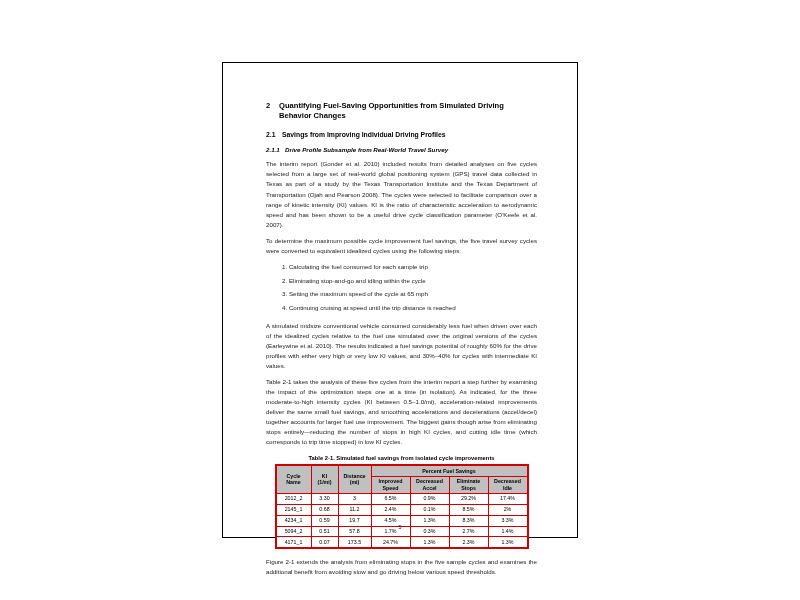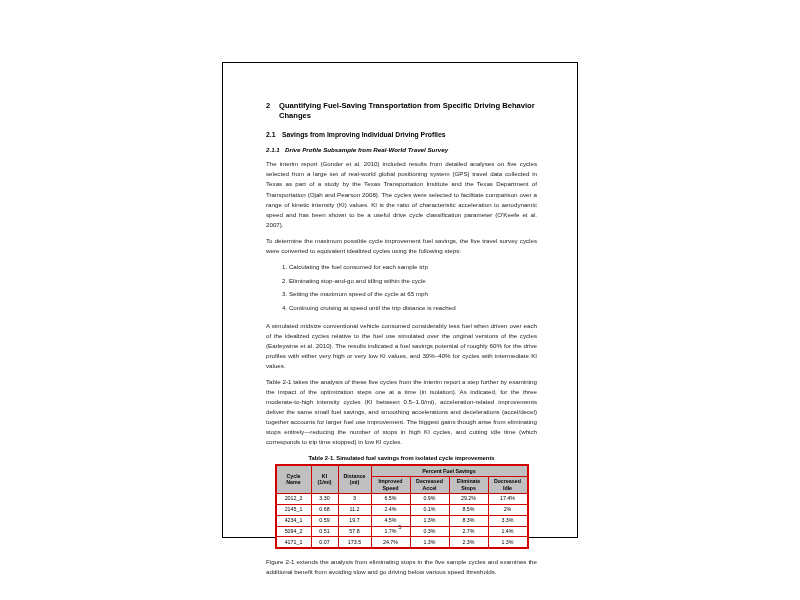--- a/index.html
+++ b/index.html
@@ -115,21 +115,21 @@
   }
 </style>
 </head>
 <body>
 
 <div class="canvas">
   <div class="page">
 
     <div class="h1">
       <span class="num">2</span>
-      <span>Quantifying Fuel-Saving Transportation from Specific Driving Behavior Changes</span>
+      <span>Quantifying Fuel-Saving Opportunities from Simulated Driving Behavior Changes</span>
     </div>
 
     <div class="h2">
       <span class="num">2.1</span>
       <span>Savings from Improving Individual Driving Profiles</span>
     </div>
 
     <div class="h3">
       <span class="num">2.1.1</span>
       <span>Drive Profile Subsample from Real-World Travel Survey</span>

